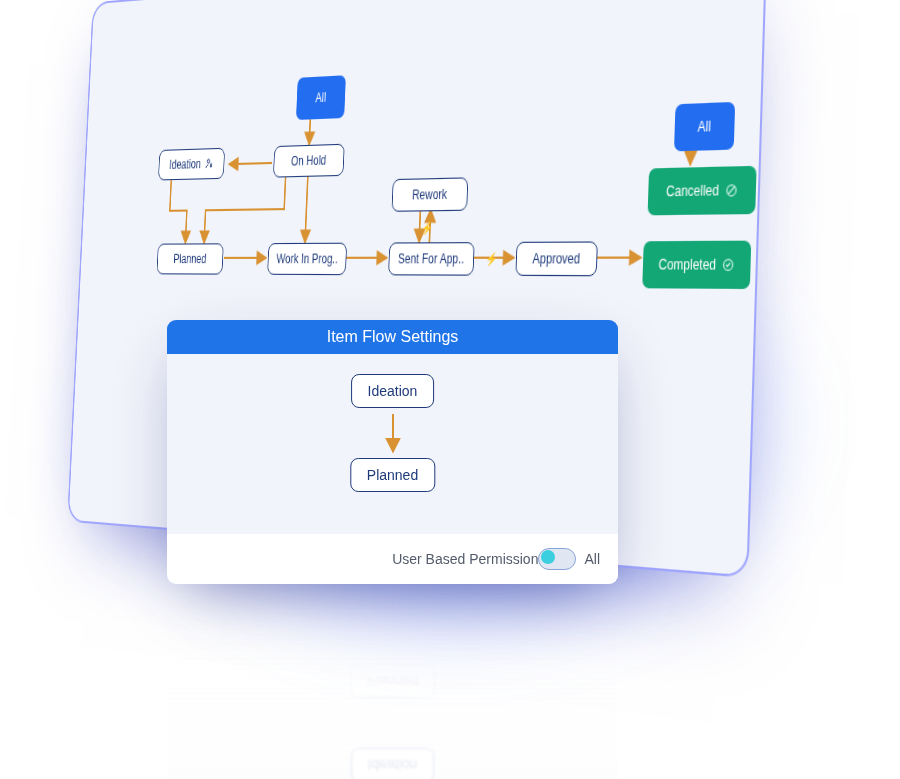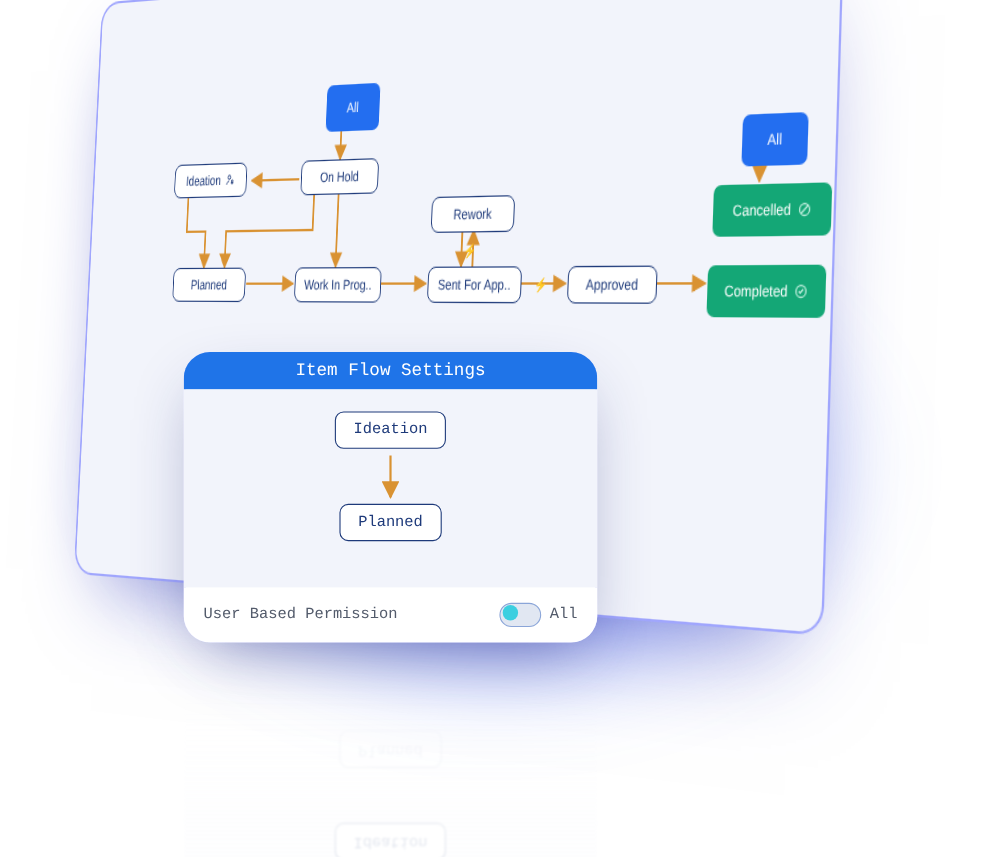--- a/index.html
+++ b/index.html
@@ -59,33 +59,32 @@
   .chk{margin-left:6px;display:inline-flex;}
   
   .bolt{position:absolute;font-size:11px;color:#666;}
   .user-ico{margin-left:5px;display:inline-flex;}
   
   
   svg.arrows{position:absolute;inset:0;width:100%;height:100%;}
   
   
   .card{
-    position:absolute;left:167px;top:320px;width:376px;
-    background:#fff;border-radius:24px;overflow:hidden;
+    position:absolute;left:167px;top:320px;width:451px;
+    background:#fff;border-radius:9px;overflow:hidden;
     box-shadow:0 22px 60px -18px rgba(30,40,120,0.45),inset 0 0 0 2px rgba(60,70,255,0.25);
-    font-family:Liberation Mono, monospace;
   }
   .card-head{background:#1f74e8;color:#fff;font-size:16px;text-align:center;padding:8px 0;}
   .card-body{background:var(--bg);position:relative;height:180px;}
   .mini-node{position:absolute;left:50%;transform:translateX(-50%);box-sizing:border-box;
     border:1.5px solid var(--navy);border-radius:8px;background:#fff;color:var(--navy);
     font-size:14px;font-weight:500;display:flex;align-items:center;justify-content:center;
     padding:8px 16px;}
   .card-foot{background:#fff;padding:14px 18px;display:flex;align-items:center;
-    justify-content:space-between;font-size:14px;color:#535b6b;}
+    justify-content:flex-end;font-size:14px;color:#535b6b;}
   .toggle-group{display:flex;align-items:center;gap:8px;}
   .toggle{width:36px;height:20px;border-radius:999px;background:#e1e7f2;border:1.5px solid #8aa5d8;position:relative;}
   .toggle::after{content:"";position:absolute;width:14px;height:14px;border-radius:50%;
     background:#3ccfe0;top:1px;left:2px;}
   
   
   .card.reflect{
     top:572px;transform:scaleY(-1);opacity:0.16;filter:blur(1px);
     -webkit-mask-image:linear-gradient(to bottom,rgba(0,0,0,1) 0%,rgba(0,0,0,0.4) 40%,rgba(0,0,0,0) 75%);
             mask-image:linear-gradient(to bottom,rgba(0,0,0,1) 0%,rgba(0,0,0,0.4) 40%,rgba(0,0,0,0) 75%);

